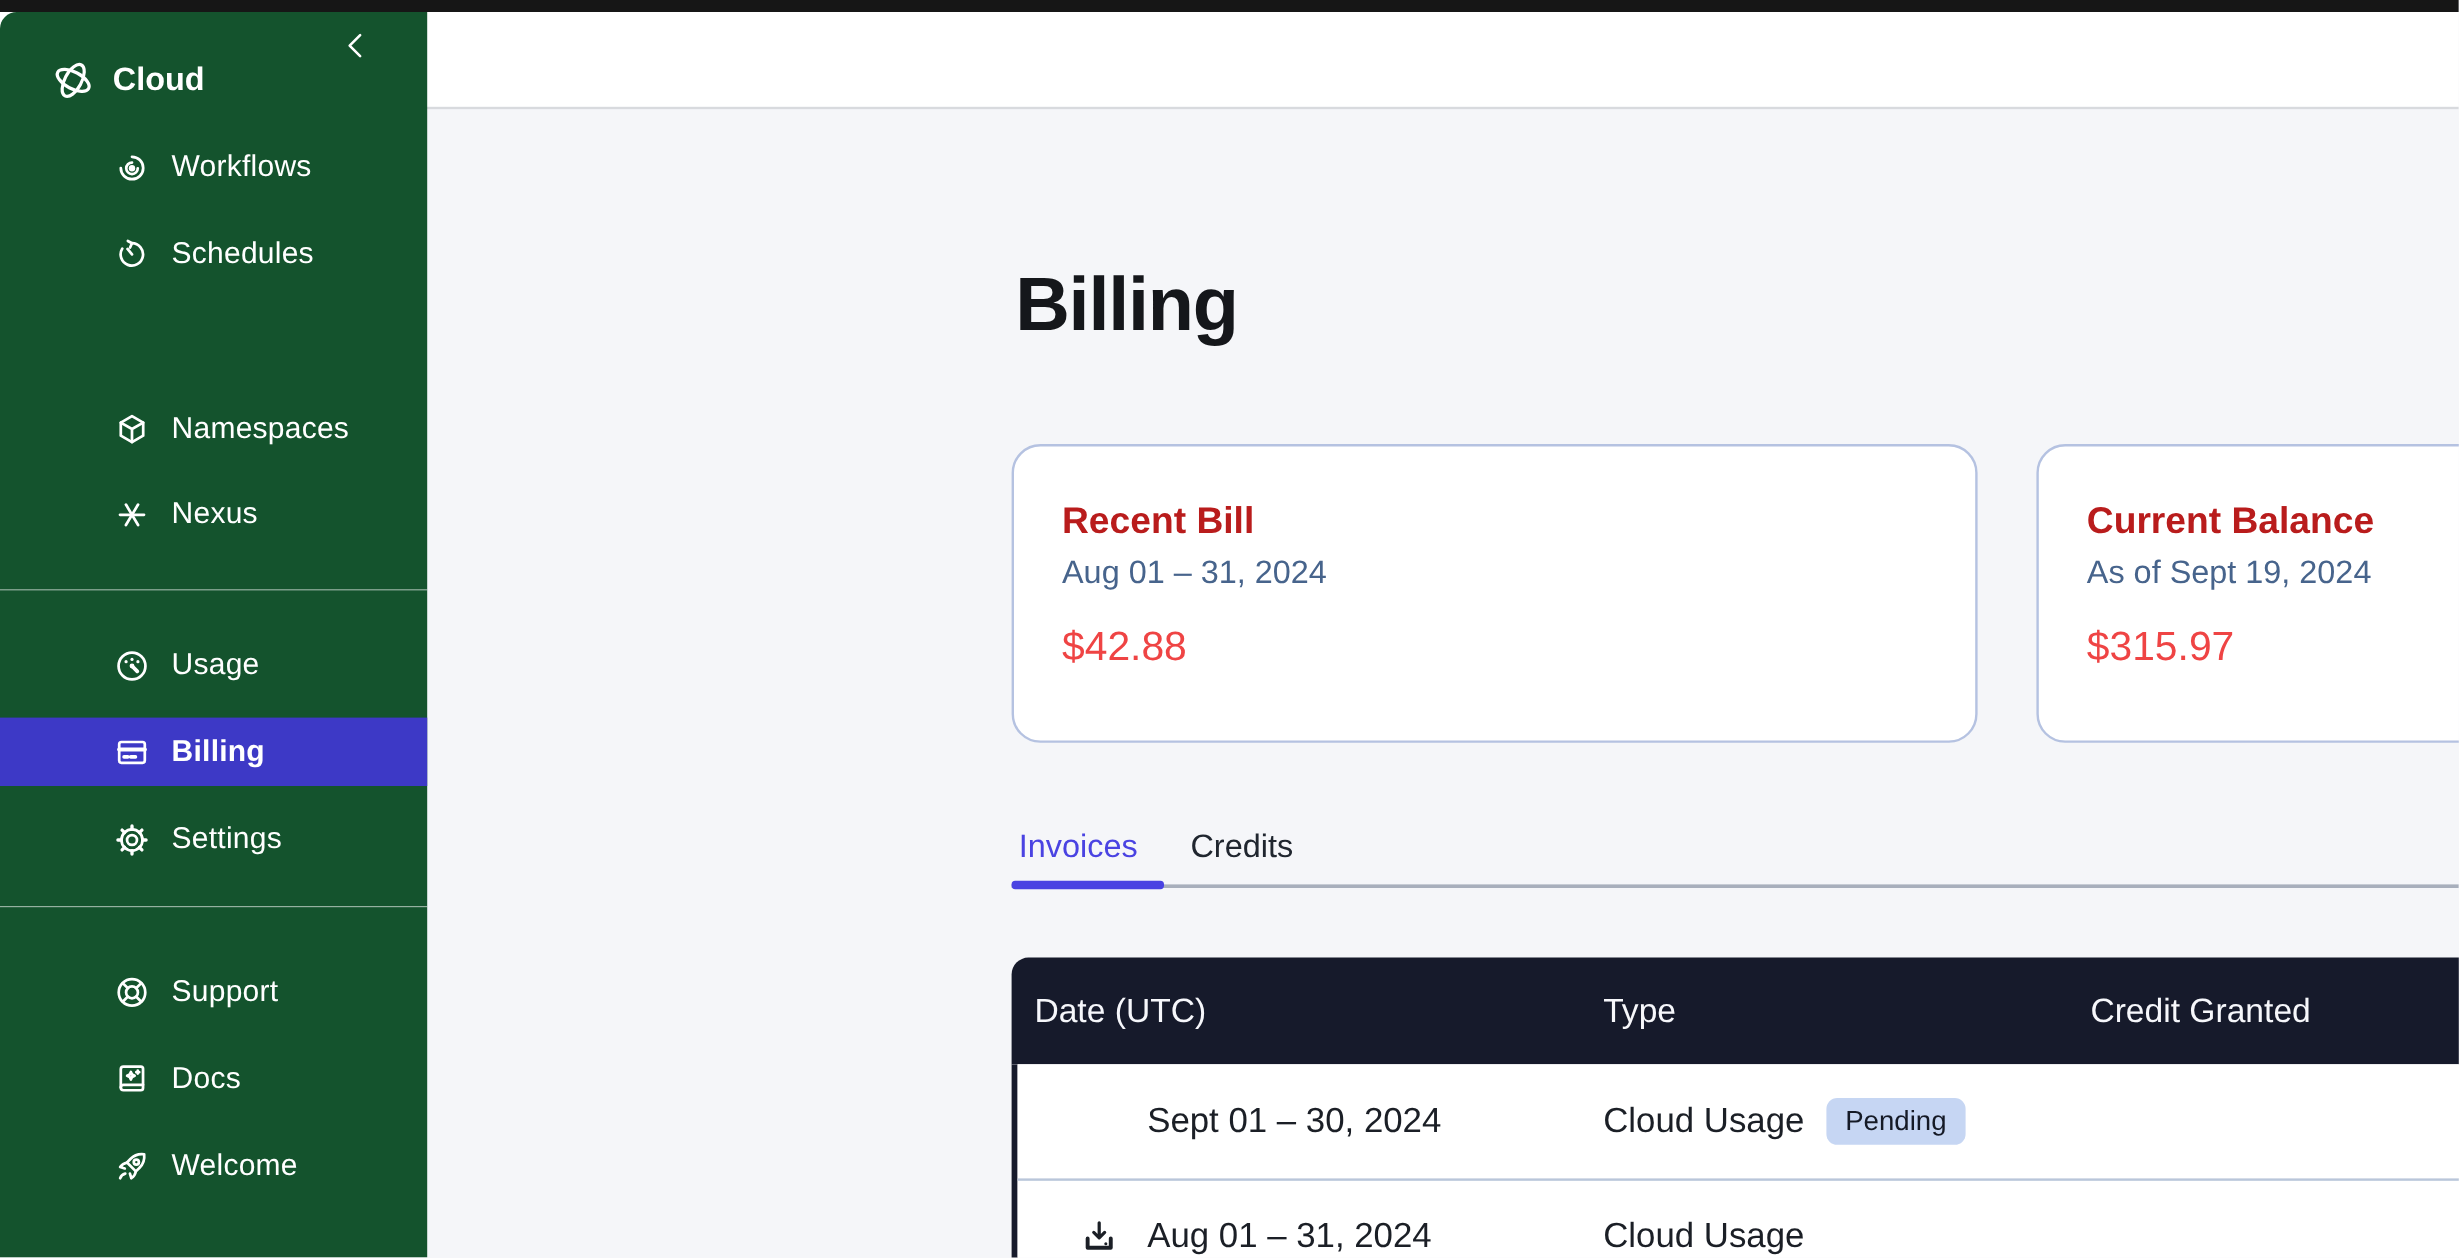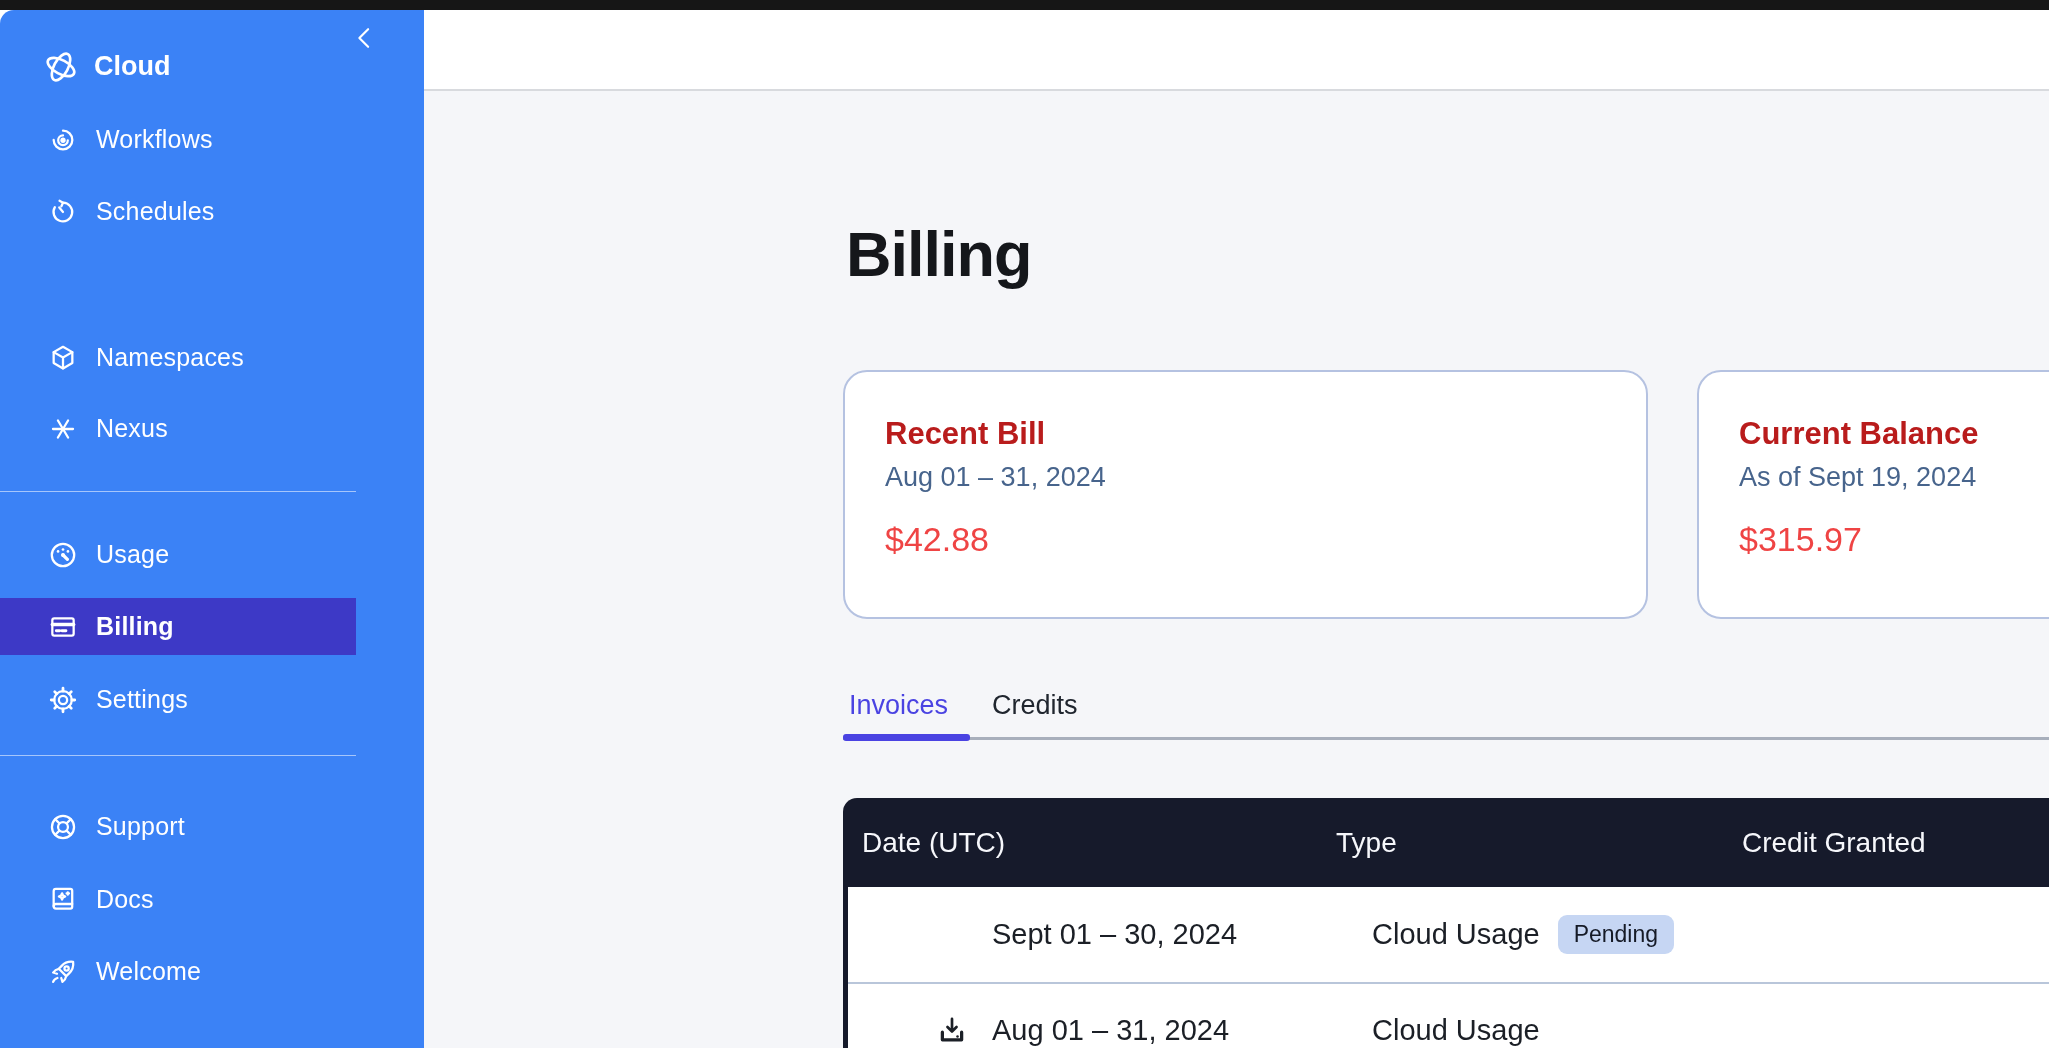--- a/index.html
+++ b/index.html
@@ -10,27 +10,27 @@
     position:relative;
   }
   
   .top-strip { position:absolute; left:0; top:0; width:2049px; height:10px; background:#161616; z-index:1; }
   .topbar {
     position:absolute; left:0; top:10px; width:2049px; height:81px;
     background:#ffffff; border-bottom:2px solid #d8dade; z-index:2;
   }
   
   .sidebar {
-    position:absolute; left:0; top:10px; bottom:0; width:424px;
-    background:#3b82f6; border-top-left-radius:14px; z-index:5;
+    position:absolute; left:0; top:10px; bottom:0; width:356px;
+    background:#14532d; border-top-left-radius:14px; z-index:5;
     color:#ffffff;
   }
   .side-row {
     position:absolute; left:0; width:356px; height:57px;
-    display:flex; align-items:center; cursor:pointer;
+    display:flex; align-items:center; cursor:pointer;padding-left:47px;
   }
   .side-row .ic { width:34px; height:34px; margin-left:46px; flex:0 0 auto; display:flex; align-items:center; justify-content:center; }
   .side-row .lbl { margin-left:16px; font-size:25px; color:#fff; letter-spacing:.2px; }
   .side-row.active { background:#3d39c6; }
   .side-row.active .lbl { font-weight:700; }
   .brand-row { position:absolute; left:0; top:28px; width:356px; height:57px; display:flex; align-items:center; }
   .brand-row .ic { width:38px; height:38px; margin-left:42px; }
   .brand-row .lbl { margin-left:14px; font-size:27px; font-weight:700; }
   .collapse-btn { position:absolute; right:44px; top:13px; width:30px; height:30px; cursor:pointer; }
   .divider { position:absolute; left:0; width:356px; height:1px; background:rgba(255,255,255,.55); }
@@ -62,21 +62,21 @@
     height:89px; background:#161a2b; border-top-left-radius:14px;
     display:flex; align-items:center; color:#f6f7fb; font-size:28px;
   }
   .col-date { width:493px; }
   .thead .col-date { padding-left:19px; }
   .col-type { width:406px; display:flex; align-items:center; }
   .col-credit { flex:1; }
   .tbody { border-left:5px solid #161a2b; background:#ffffff; }
   .trow { height:95px; display:flex; align-items:center; font-size:29px; color:#1b1f26; background:#fff; }
   .trow + .trow { border-top:2px solid #b9c6da; }
-  .tbody .col-date { width:488px; padding-left:51px; display:flex; align-items:center;margin-left:36px; }
+  .tbody .col-date { width:488px; padding-left:51px; display:flex; align-items:center; }
   .icon-slot { width:34px; height:34px; margin-right:23px; flex:0 0 auto; display:flex; align-items:center; justify-content:center; }
   .dl-icon { stroke:#1b1f26; fill:none; stroke-width:1.9; stroke-linecap:round; stroke-linejoin:round; }
   .badge {
     display:inline-block; margin-left:18px; background:#c6d6f3; color:#151a26;
     font-size:23px; padding:7px 16px; border-radius:9px; line-height:1.1;
   }
   .badge:empty { display:none; }
 </style>
 </head>
 <body>

